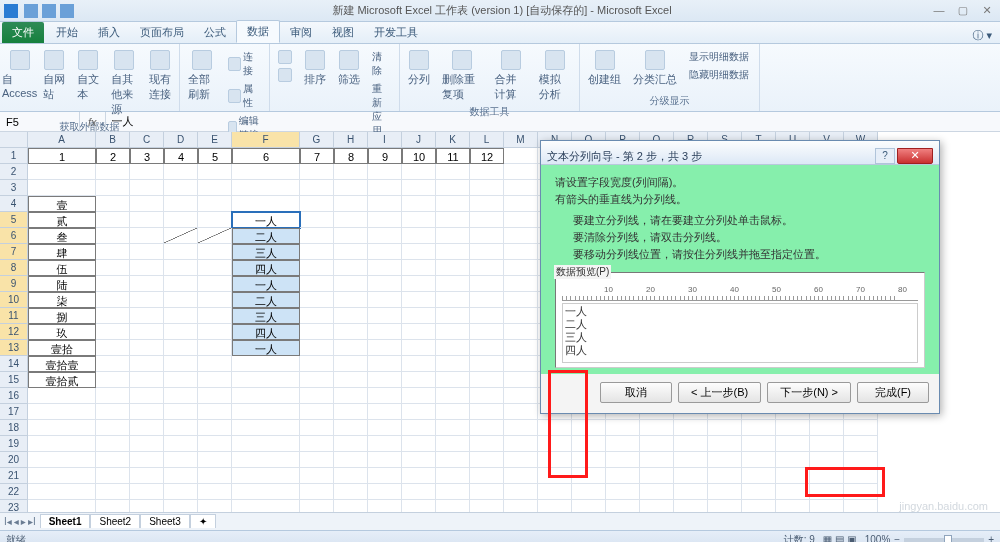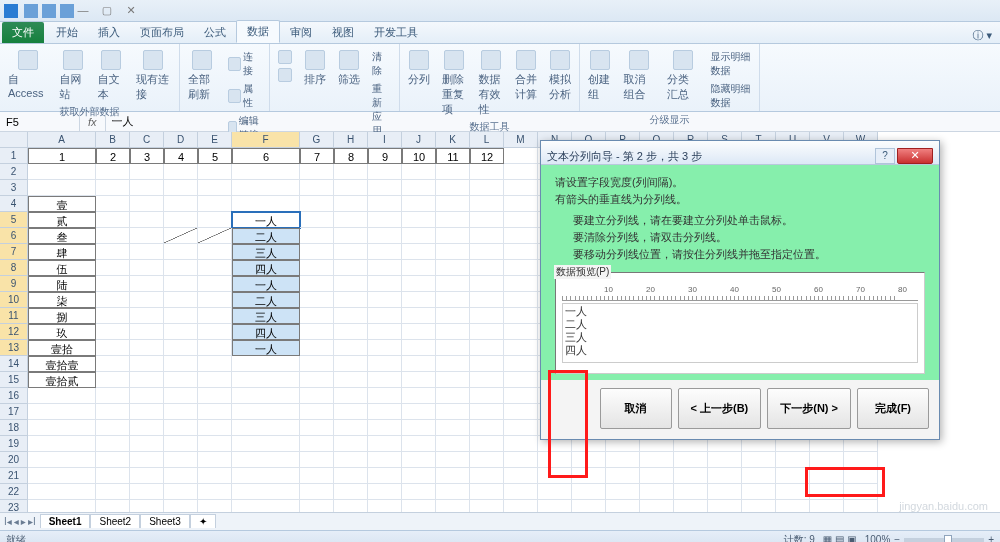--- a/index.html
+++ b/index.html
@@ -74,42 +74,43 @@
 
 .dialog { position: absolute; left: 540px; top: 140px; width: 400px; background: #f0f0f0; border: 1px solid #6a8bb0; box-shadow: 2px 2px 8px rgba(0,0,0,0.3); }
 .dlg-title { height: 24px; background: linear-gradient(#fcfdfe,#dce8f6); display: flex; align-items: flex-end; padding: 0 6px; font-size: 11px; color: #2a3f5a; border-bottom: 1px solid #b8c8dc; }
 .dlg-title .t { flex: 1; }
 .dlg-title .icons { display: flex; gap: 2px; }
 .dlg-help { width: 20px; height: 16px; background: #e6eef8; border: 1px solid #b0c4da; text-align: center; line-height: 14px; font-size: 10px; color: #3a5a7a; cursor: pointer; }
 .dlg-close { width: 36px; height: 16px; background: linear-gradient(#f08080,#c93030); border: 1px solid #a02020; text-align: center; line-height: 13px; color: #fff; font-size: 11px; cursor: pointer; border-radius: 0 0 2px 2px; }
 .dlg-body { padding: 10px 14px 6px; background: #86efac; font-size: 11px; color: #333; }
 .dlg-body p { margin-bottom: 2px; }
 .instr { margin: 6px 0 10px 18px; }
-.preview-box { border: 1px inset #ccc; background: #fff; padding: 4px 6px 10px; position: relative; margin-top: 4px; }
+.preview-box { border: 1px inset #ccc; background: #fff; padding: 4px 6px 4px; position: relative; margin-top: 4px; }
 .preview-label { position: absolute; left: -2px; top: -8px; font-size: 10px; background: #f4f4f4; padding: 0 2px; }
 .ruler { height: 20px; position: relative; font-size: 8px; color: #666; border-bottom: 1px solid #999; margin: 4px 0 2px; }
 .ruler span { position: absolute; top: 4px; }
 .tick { position: absolute; width: 1px; height: 4px; background: #999; bottom: 0; }
 .dataarea { height: 60px; border: 1px solid #ccc; overflow: auto; font-family: SimSun, monospace; font-size: 11px; padding: 1px 2px; line-height: 13px; white-space: pre; }
 .dlg-btns { display: flex; justify-content: flex-end; gap: 6px; padding: 8px 10px 10px; background: #f4f4f4; }
-.dlg-btns button { padding: 12px 12px; font-size: 11px; background: linear-gradient(#fdfdfd,#e4e4e4); border: 1px solid #9a9a9a; border-radius: 2px; cursor: pointer; min-width: 72px; font-weight: bold; }
+.dlg-btns button { padding: 2px 12px; font-size: 11px; background: linear-gradient(#fdfdfd,#e4e4e4); border: 1px solid #9a9a9a; border-radius: 2px; cursor: pointer; min-width: 72px; }
 .redbox { position: absolute; border: 3px solid #ff1a1a; pointer-events: none; }
 .watermark { position: absolute; right: 12px; bottom: 30px; color: rgba(180,190,200,0.6); font-size: 22px; font-weight: bold; pointer-events: none; text-align: right; }
 .watermark small { display: block; font-size: 11px; font-weight: normal; }
 </style>
 </head>
 <body>
 
 <div class="titlebar">
   <span class="ico"></span>
   <div class="qat">
     <span style="background:#6aa0d8"></span>
     <span style="background:#6aa0d8"></span>
     <span style="background:#6aa0d8"></span>
   </div>
+  <div class="title">新建 Microsoft Excel 工作表 (version 1) [自动保存的] - Microsoft Excel</div>
   <div class="winbtns">
     <span>—</span>
     <span>▢</span>
     <span>✕</span>
   </div>
 </div>
 
 <div class="tabs">
   <div class="tab file">文件</div>
   <div class="tab">开始</div>
@@ -134,20 +135,24 @@
       <div class="rbtn">
           <div class="ric"></div>
           <span>自网站</span>
         </div>
       <div class="rbtn">
           <div class="ric"></div>
           <span>自文本</span>
         </div>
       <div class="rbtn">
           <div class="ric"></div>
+          <span>自其他来源</span>
+        </div>
+      <div class="rbtn">
+          <div class="ric"></div>
           <span>现有连接</span>
         </div>
     </div>
     <div class="label">获取外部数据</div>
   </div>
   <div class="group" style="width:90px">
     <div class="controls">
       <div class="rbtn">
           <div class="ric"></div>
           <span>全部刷新</span>
@@ -206,42 +211,34 @@
       <div class="rbtn">
           <div class="ric"></div>
           <span>分列</span>
         </div>
       <div class="rbtn">
           <div class="ric"></div>
           <span>删除重复项</span>
         </div>
       <div class="rbtn">
           <div class="ric"></div>
-          <span>数据有效性</span>
-        </div>
-      <div class="rbtn">
-          <div class="ric"></div>
           <span>合并计算</span>
         </div>
       <div class="rbtn">
           <div class="ric"></div>
           <span>模拟分析</span>
         </div>
     </div>
     <div class="label">数据工具</div>
   </div>
   <div class="group" style="width:180px">
     <div class="controls">
       <div class="rbtn">
           <div class="ric"></div>
           <span>创建组</span>
-        </div>
-      <div class="rbtn">
-          <div class="ric"></div>
-          <span>取消组合</span>
         </div>
       <div class="rbtn">
           <div class="ric"></div>
           <span>分类汇总</span>
         </div>
       <div class="vstack">
         <div class="rbtn small">
             <span>显示明细数据</span>
           </div>
         <div class="rbtn small">

